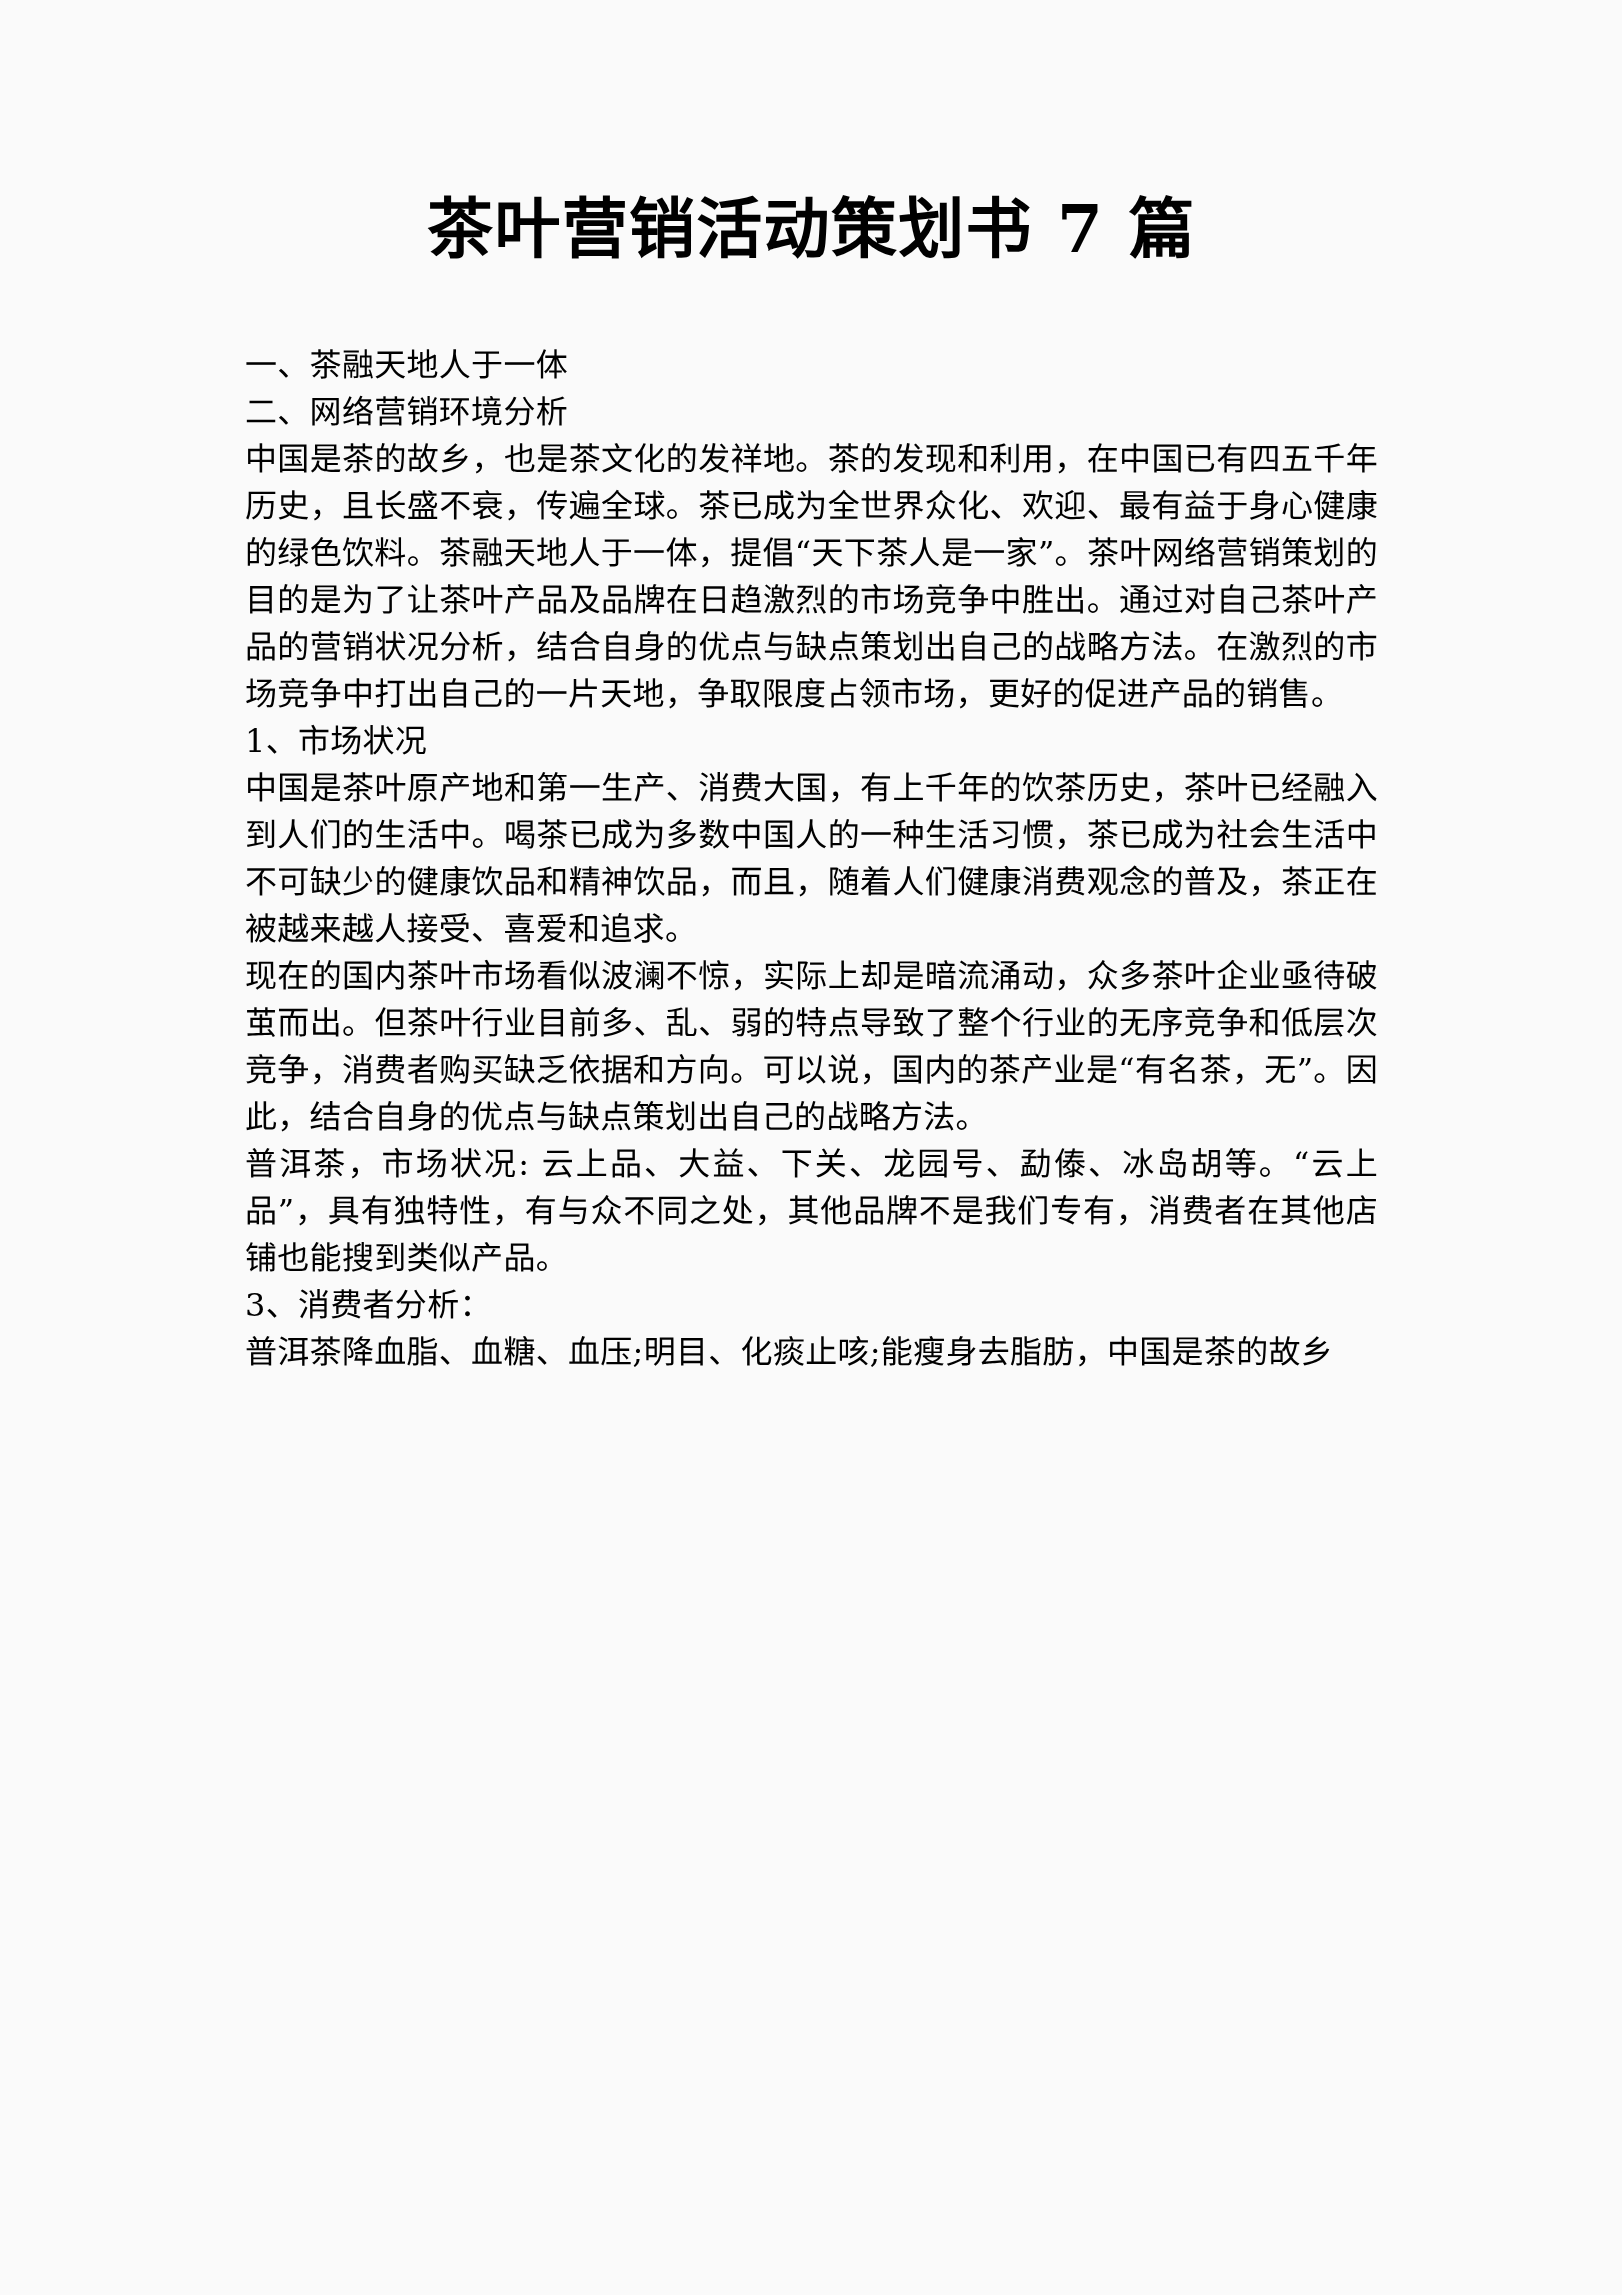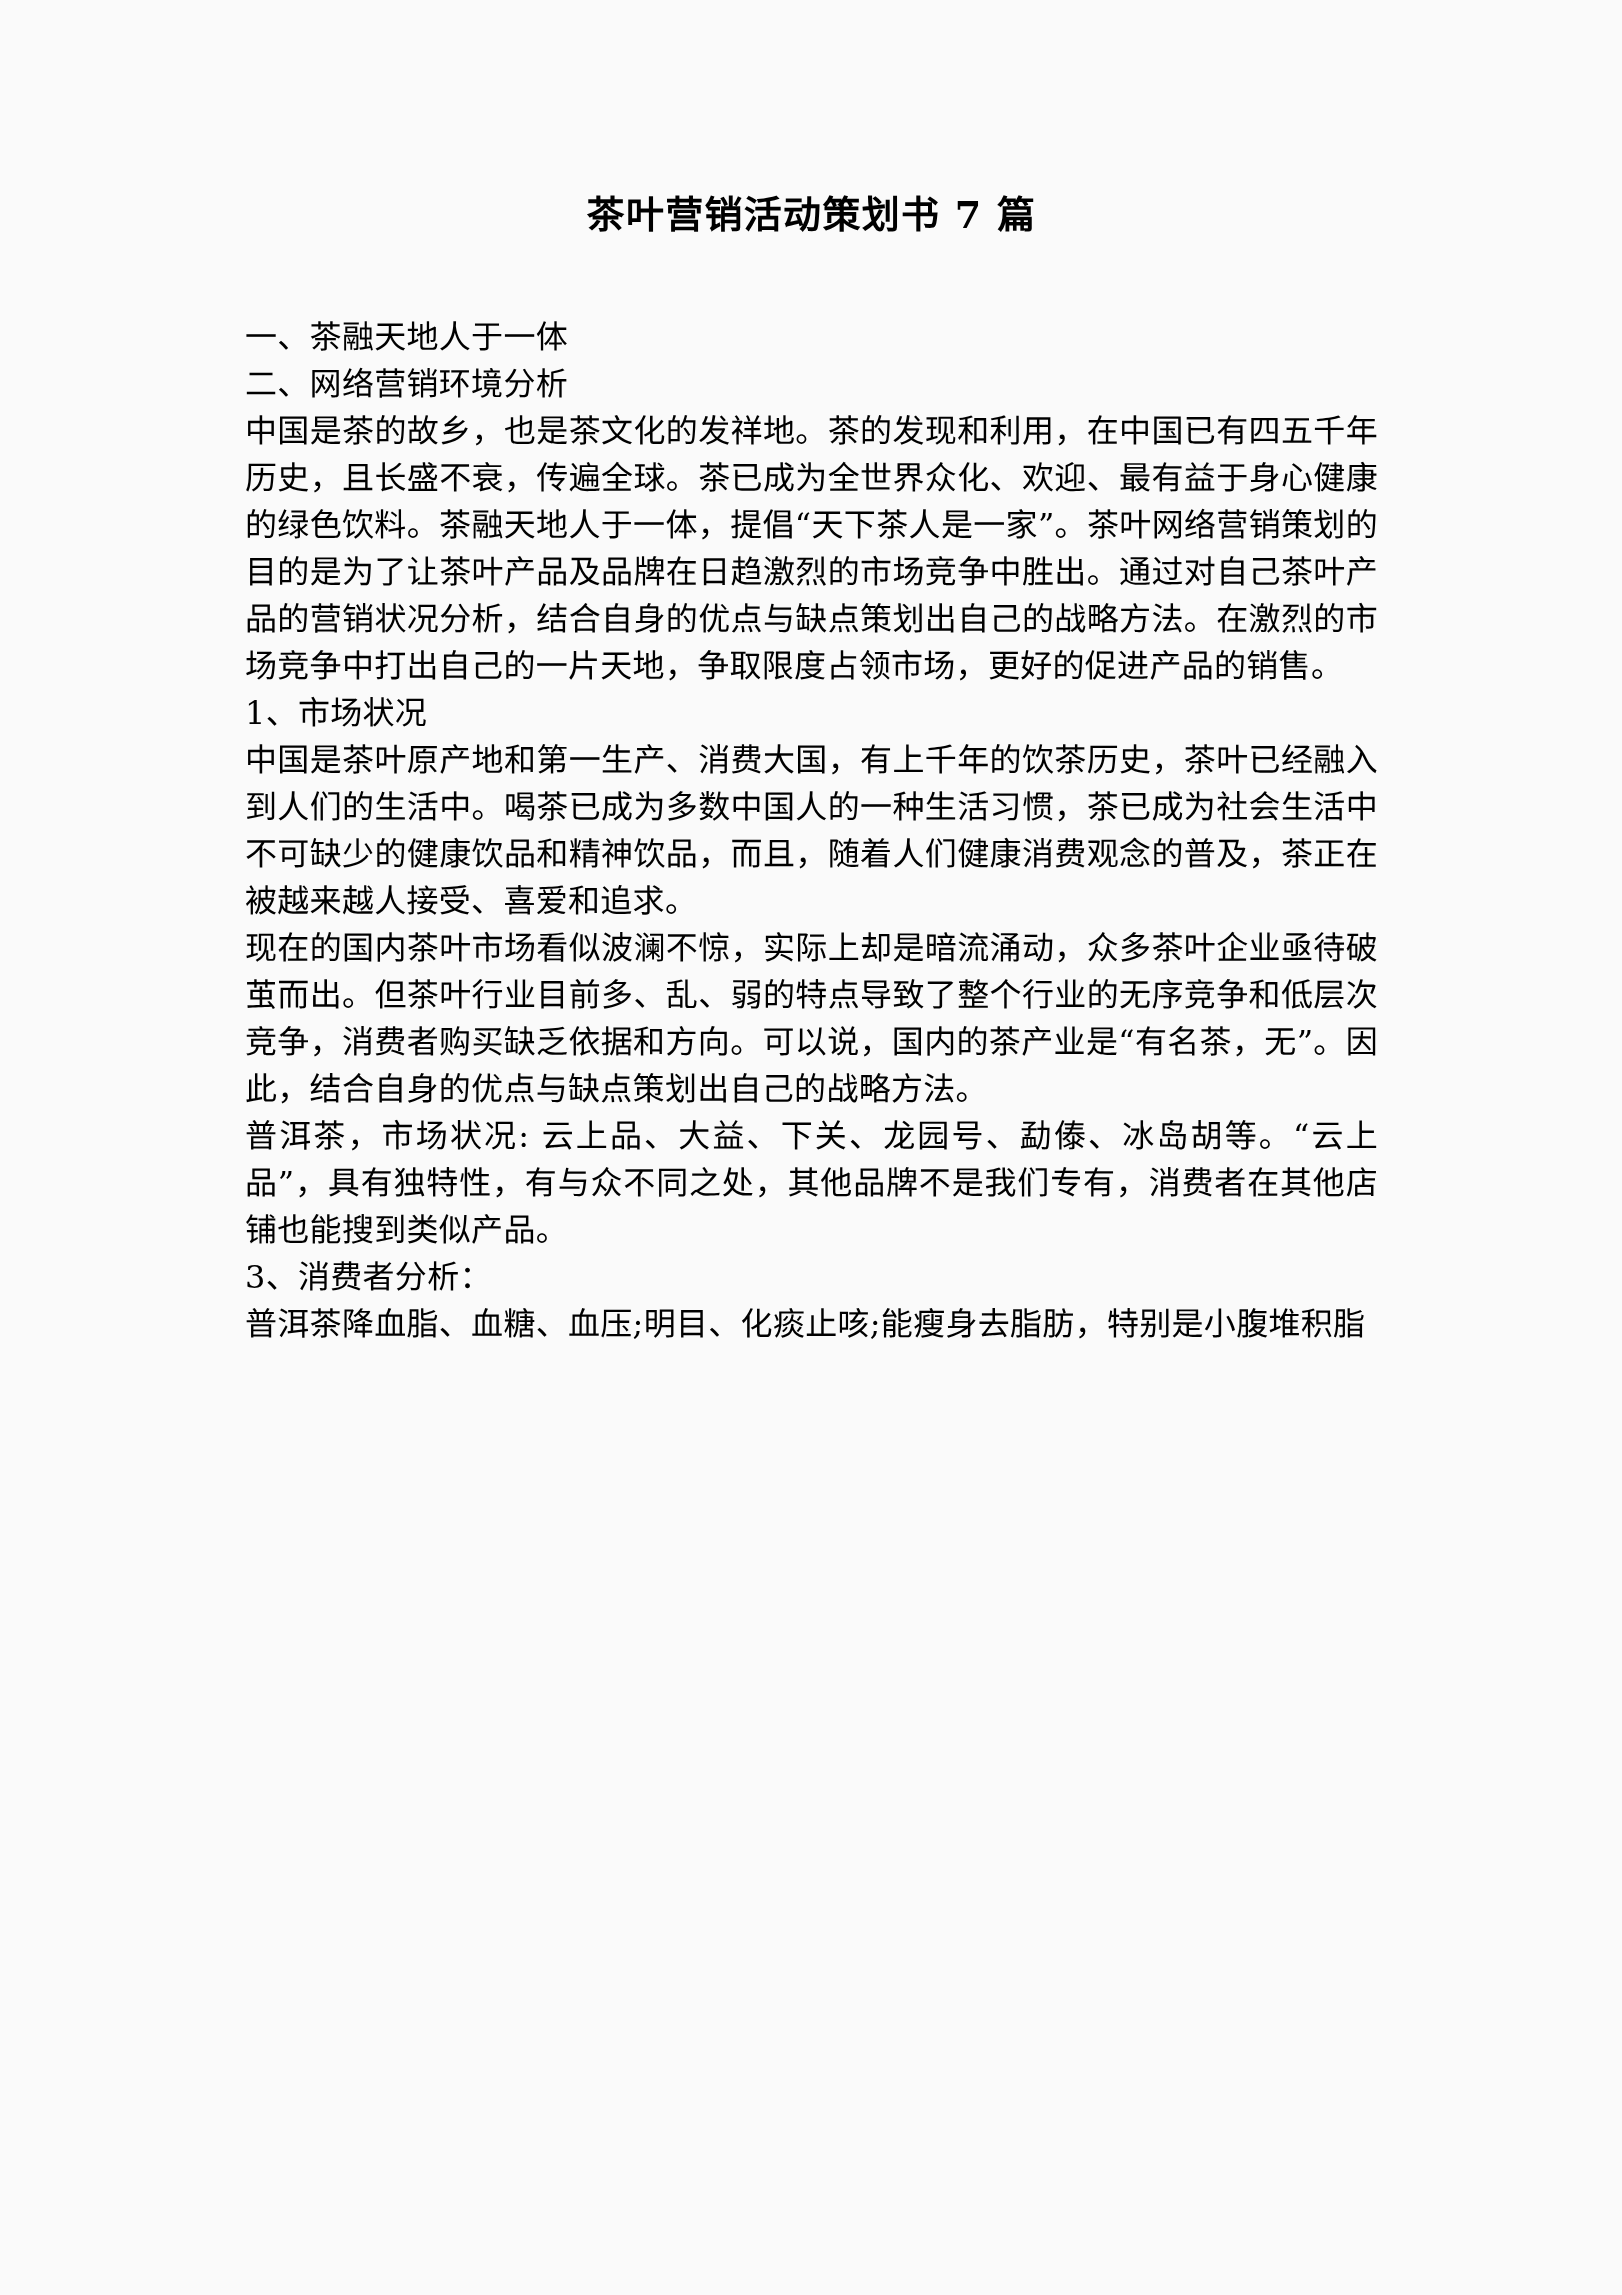--- a/index.html
+++ b/index.html
@@ -25,21 +25,21 @@
     padding: 0 245px 0 245px;
     overflow: hidden;
   }
 
   
   .doc-title {
     margin: 0;
     padding: 0;
     text-align: center;
     font-weight: 700;
-    font-size: 38px;
+    font-size: 66px;
     line-height: 1;
     letter-spacing: 1.3px;
     padding-top: 196px;
     padding-bottom: 0;
     font-family: "DejaVu Serif", "Liberation Serif", serif;
   }
 
   
   .body-flow {
     margin-top: 80px;
@@ -95,19 +95,19 @@
     <p class="para">中国是茶叶原产地和第一生产、消费大国，有上千年的饮茶历史，茶叶已经融入到人们的生活中。喝茶已成为多数中国人的一种生活习惯，茶已成为社会生活中不可缺少的健康饮品和精神饮品，而且，随着人们健康消费观念的普及，茶正在被越来越人接受、喜爱和追求。</p>
 
 
     <p class="para">现在的国内茶叶市场看似波澜不惊，实际上却是暗流涌动，众多茶叶企业亟待破茧而出。但茶叶行业目前多、乱、弱的特点导致了整个行业的无序竞争和低层次竞争，消费者购买缺乏依据和方向。可以说，国内的茶产业是“有名茶，无”。因此，结合自身的优点与缺点策划出自己的战略方法。</p>
 
 
     <p class="para">普洱茶，市场状况: 云上品、大益、下关、龙园号、勐傣、冰岛胡等。“云上品”，具有独特性，有与众不同之处，其他品牌不是我们专有，消费者在其他店铺也能搜到类似产品。</p>
 
     <p class="para heading">3、消费者分析：</p>
 
-    <p class="para clipped">普洱茶降血脂、血糖、血压;明目、化痰止咳;能瘦身去脂肪，特别是小腹堆积脂</p>
+    <p class="para clipped">普洱茶降血脂、血糖、血压;明目、化痰止咳;能瘦身去脂肪，中国是茶的故乡</p>
 
   </div>
 
   <div class="bottom-clip"></div>
 </div>
 
 
 </body></html>

